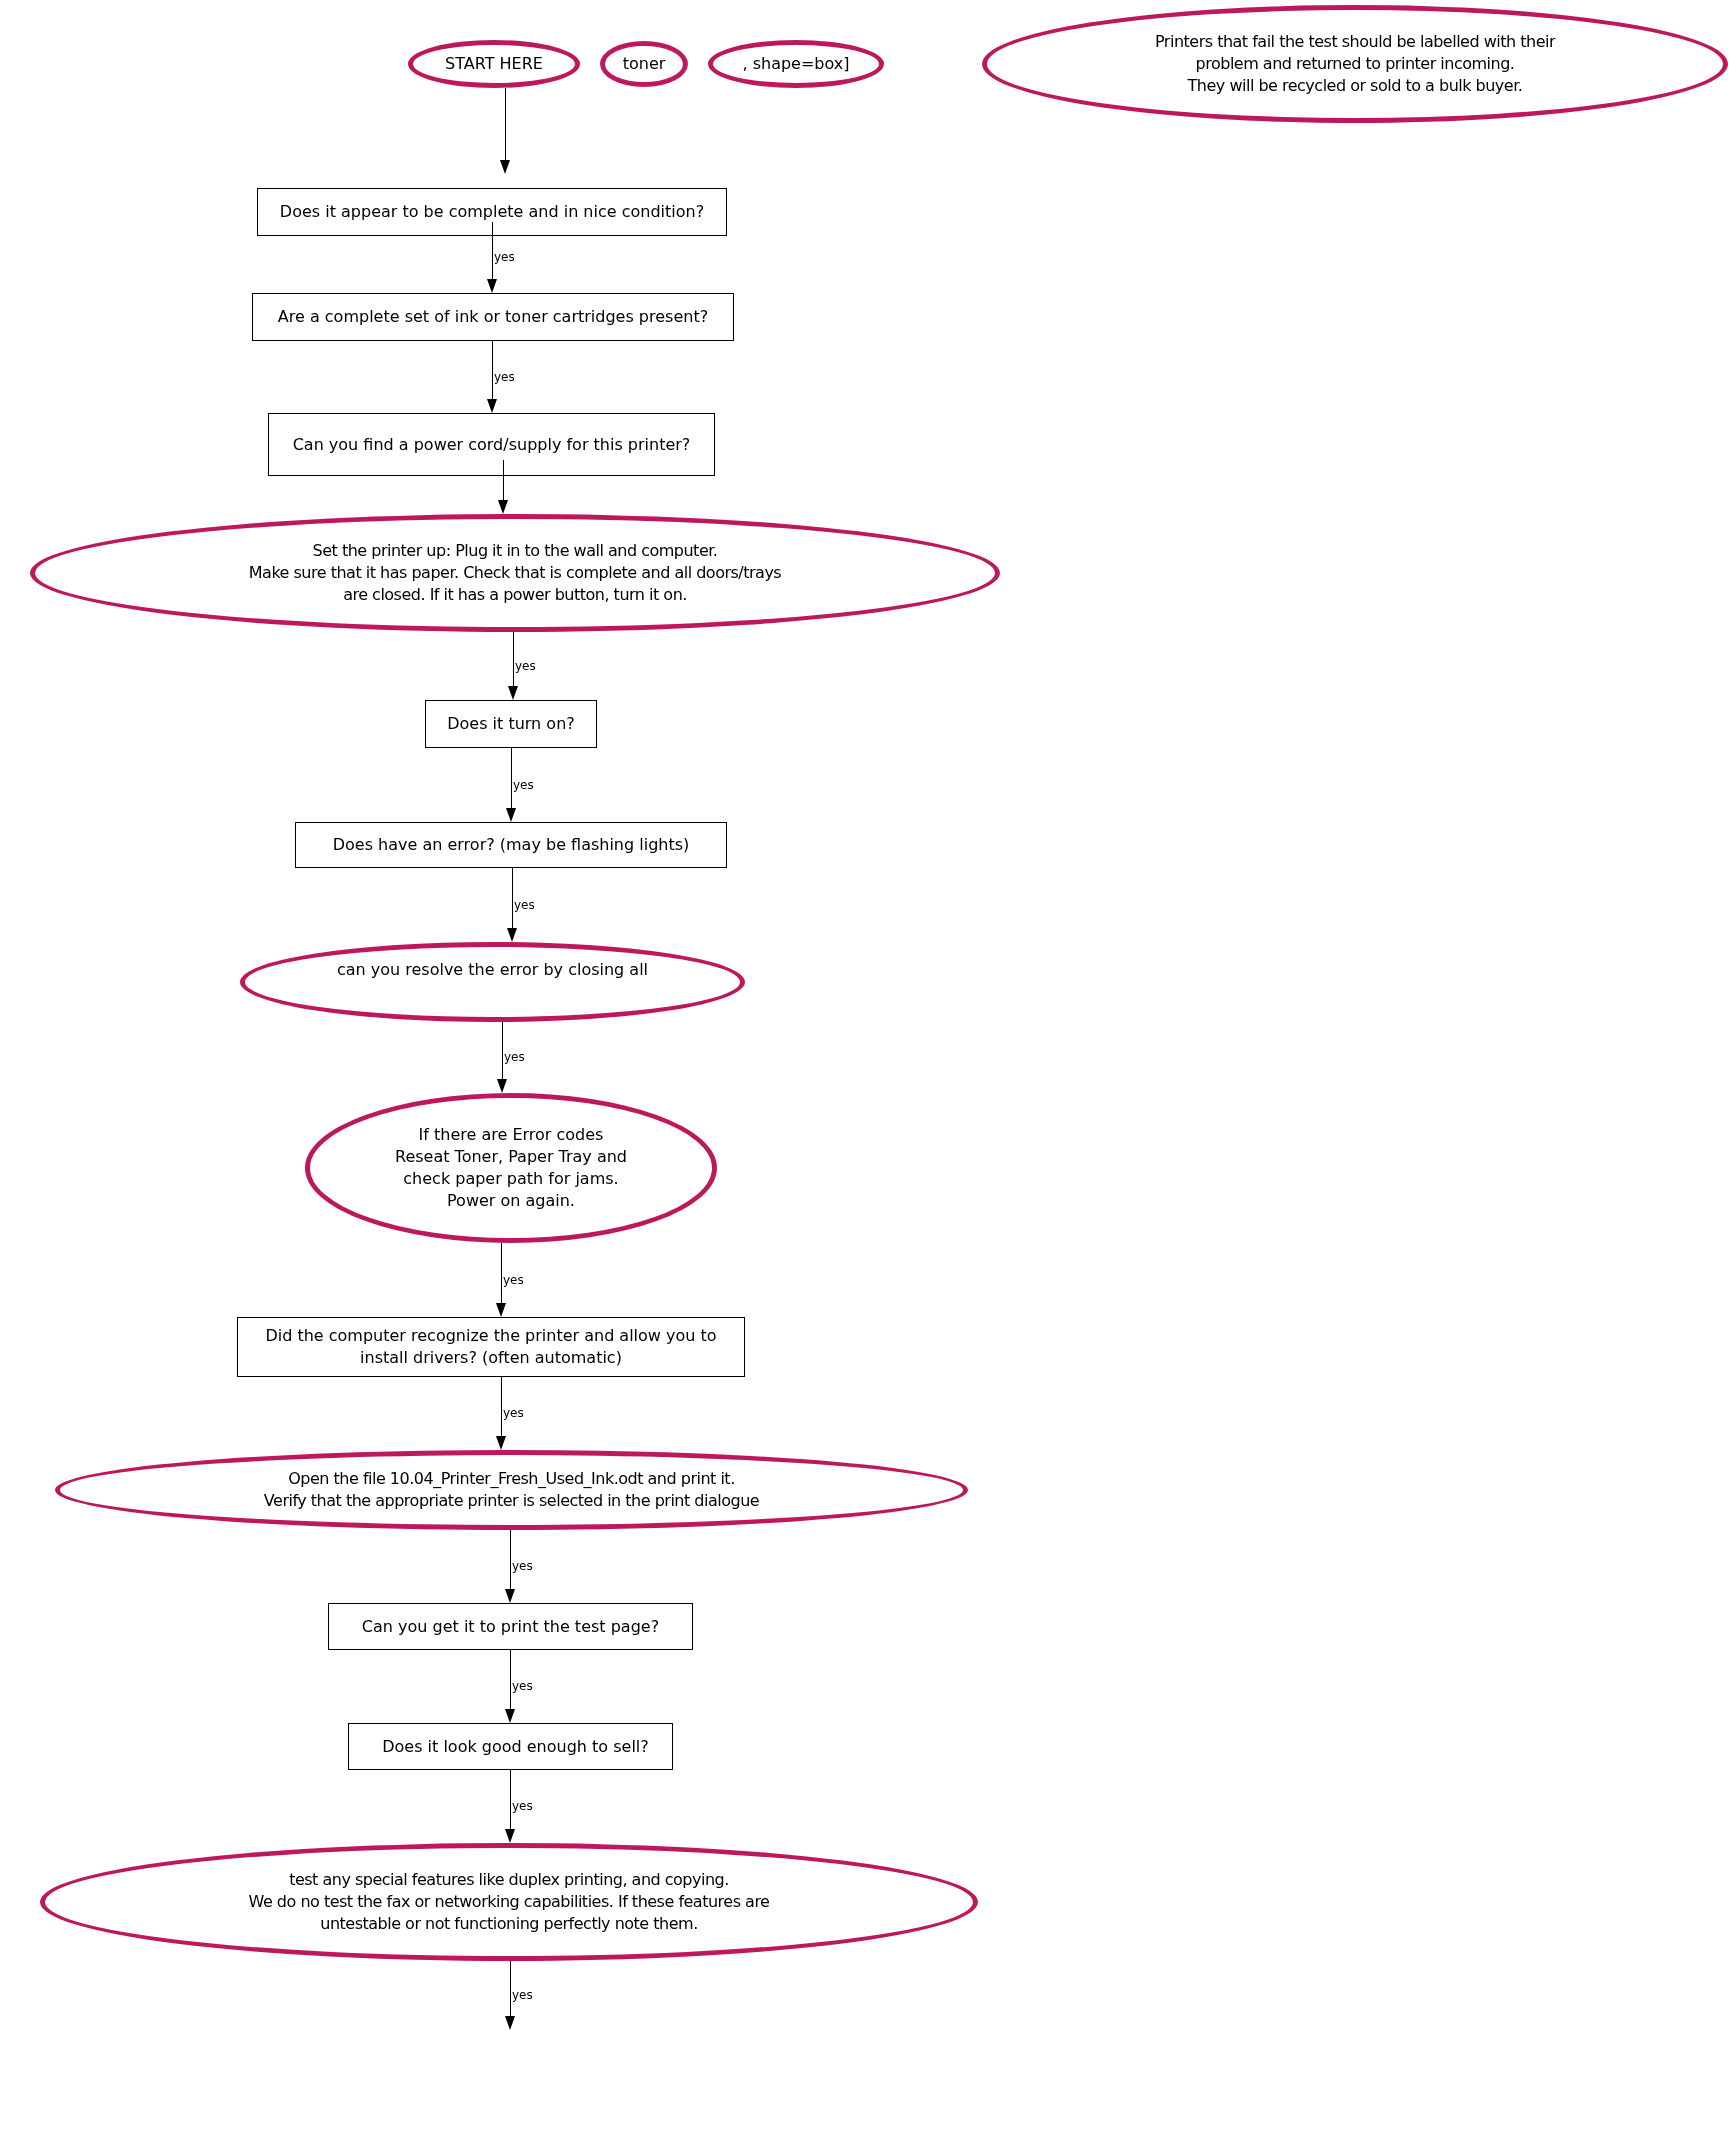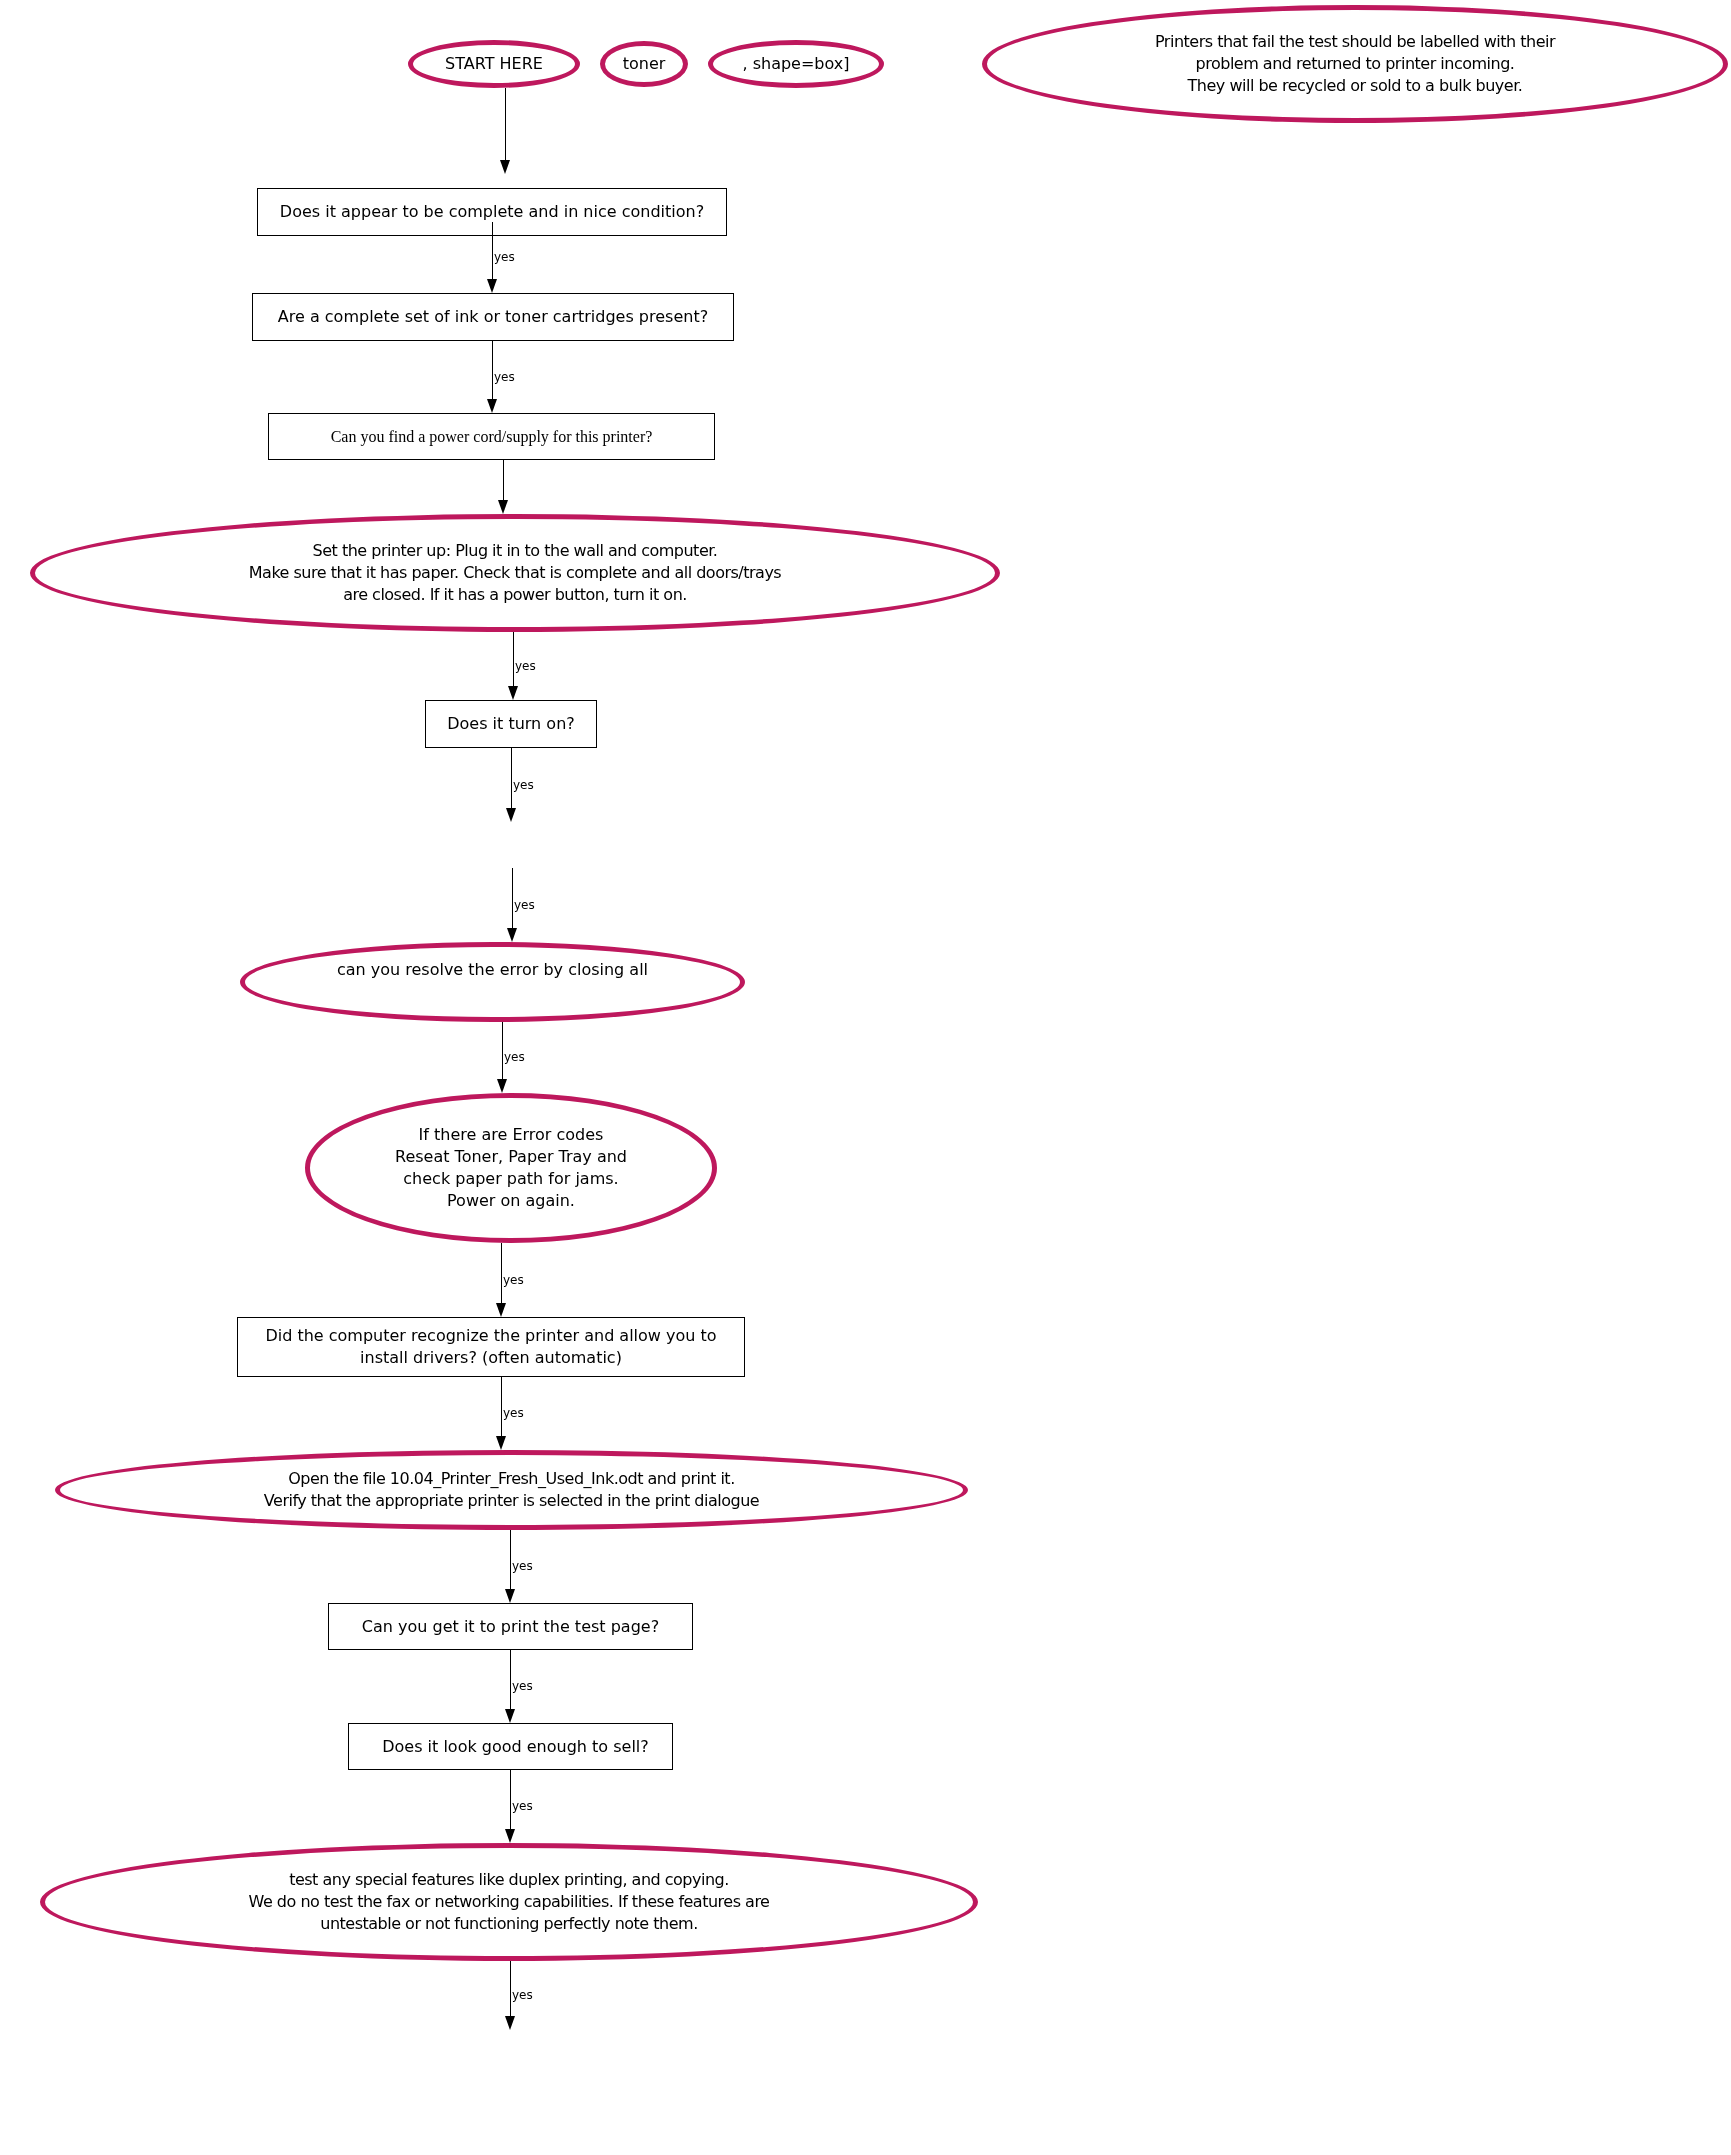--- a/index.html
+++ b/index.html
@@ -51,25 +51,26 @@
 
   <div class="node ellipse" style="left:408px; top:40px; width:172px; height:48px;">START HERE</div>
   <div class="node ellipse" style="left:600px; top:41px; width:88px; height:46px;">toner</div>
   <div class="node ellipse" style="left:708px; top:40px; width:176px; height:48px;">, shape=box]</div>
   <div class="node ellipse narrow" style="left:982px; top:5px; width:746px; height:118px;">Printers that fail the test should be labelled with their
 problem and returned to printer incoming.
 They will be recycled or sold to a bulk buyer.</div>
 
   <div class="node box" style="left:257px; top:188px; width:470px; height:48px;">Does it appear to be complete and in nice condition?</div>
   <div class="node box" style="left:252px; top:293px; width:482px; height:48px;">Are a complete set of ink or toner cartridges present?</div>
-  <div class="node box" style="left:268px; top:413px; width:447px; height:47px;font-family:Liberation Serif, serif;">Can you find a power cord/supply for this printer?</div>
+  <div class="node box" style="left:268px; top:413px; width:447px; height:63px;">Can you find a power cord/supply for this printer?</div>
   <div class="node ellipse narrow" style="left:30px; top:514px; width:970px; height:118px;">Set the printer up: Plug it in to the wall and computer.
 Make sure that it has paper. Check that is complete and all doors/trays
 are closed. If it has a power button, turn it on.</div>
   <div class="node box" style="left:425px; top:700px; width:172px; height:48px;">Does it turn on?</div>
+  <div class="node box" style="left:295px; top:822px; width:432px; height:46px;">Does have an error? (may be flashing lights)</div>
   <div class="node ellipse" style="left:240px; top:942px; width:505px; height:80px; padding-bottom:24px;">can you resolve the error by closing all</div>
   <div class="node ellipse" style="left:305px; top:1093px; width:412px; height:150px;">If there are Error codes
 Reseat Toner, Paper Tray and
 check paper path for jams.
 Power on again.</div>
   <div class="node box" style="left:237px; top:1317px; width:508px; height:60px;">Did the computer recognize the printer and allow you to
 install drivers? (often automatic)</div>
   <div class="node ellipse narrow" style="left:55px; top:1450px; width:913px; height:80px;">Open the file 10.04_Printer_Fresh_Used_Ink.odt and print it.
 Verify that the appropriate printer is selected in the print dialogue</div>
   <div class="node box" style="left:328px; top:1603px; width:365px; height:47px;">Can you get it to print the test page?</div>

